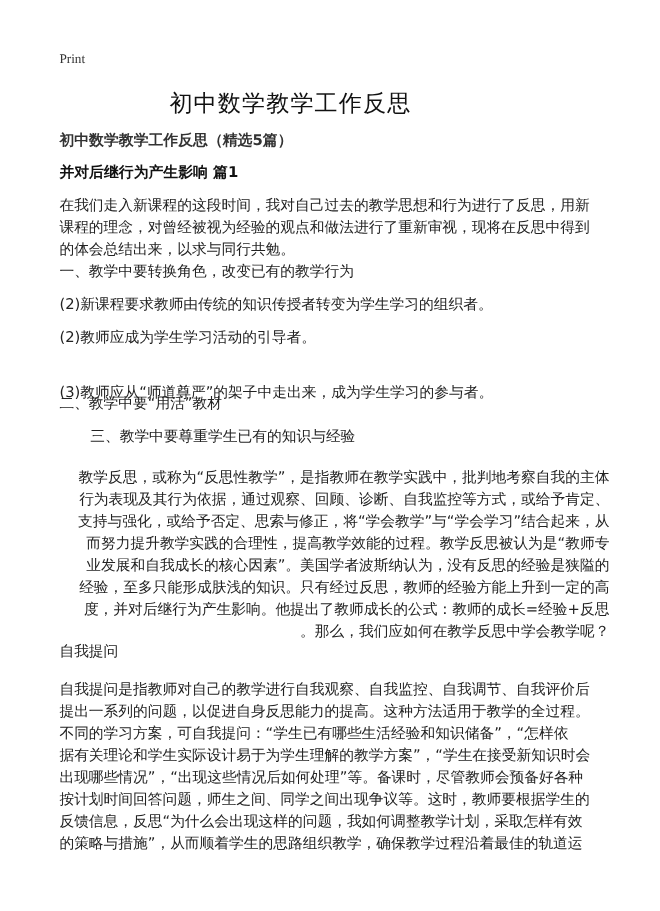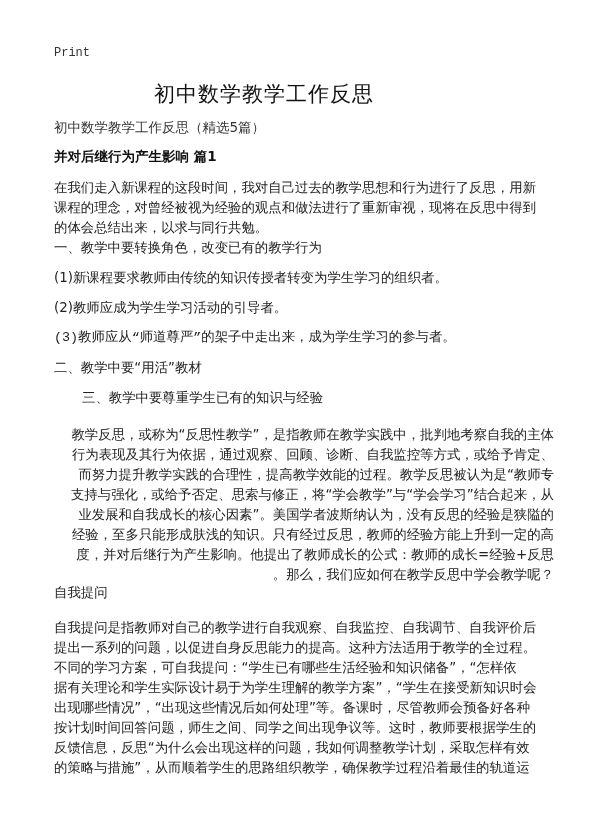--- a/index.html
+++ b/index.html
@@ -4,30 +4,30 @@
 <style>
   html, body { margin: 0; padding: 0; background: #ffffff; }
   body {
     width: 600px; height: 828px; overflow: hidden;
     font-family: "DejaVu Sans", "Liberation Sans", sans-serif;
     color: #1a1a1a;
     position: relative;
   }
   .print-label {
     position: absolute; left: 54px; top: 46px;
-    font-family: Liberation Mono, monospace;
+    font-family: Liberation Serif, serif;
     font-size: 12px; color: #333;
   }
   .doc-title {
     position: absolute; left: 0; width: 528px; top: 80px;
     text-align: center; font-size: 21px; letter-spacing: 1px; color: #111;
   }
   .subtitle {
     position: absolute; left: 54px; top: 119px;
-    font-size: 13.5px; color: #333;
+    font-size: 13.5px; color: #333; font-weight: bold;
   }
   .section-heading {
     position: absolute; left: 54px; top: 148px;
     font-size: 13.5px; font-weight: bold; color: #111;
   }
   .block {
     position: absolute; left: 54px; width: 500px;
     font-size: 13.4px; line-height: 20px; color: #222;
     white-space: nowrap;
   }
@@ -44,31 +44,31 @@
 
 <div class="section-heading">并对后继行为产生影响 篇1</div>
 
 <div class="block" style="top:178px;">
   <span class="ln">在我们走入新课程的这段时间，我对自己过去的教学思想和行为进行了反思，用新</span>
   <span class="ln">课程的理念，对曾经被视为经验的观点和做法进行了重新审视，现将在反思中得到</span>
   <span class="ln">的体会总结出来，以求与同行共勉。</span>
 </div>
 
 <div class="block" style="top:238px;">一、教学中要转换角色，改变已有的教学行为</div>
-<div class="block" style="top:268px;">(1)新课程要求教师由传统的知识传授者转变为学生学习的组织者。</div>
+<div class="block" style="top:268px;">(2)新课程要求教师由传统的知识传授者转变为学生学习的组织者。</div>
 <div class="block" style="top:298px;">(2)教师应成为学生学习活动的引导者。</div>
-<div class="block" style="top:328px;font-family:Liberation Mono, monospace;">(3)教师应从“师道尊严”的架子中走出来，成为学生学习的参与者。</div>
+<div class="block" style="top:348px;">(3)教师应从“师道尊严”的架子中走出来，成为学生学习的参与者。</div>
 <div class="block" style="top:358px;">二、教学中要“用活”教材</div>
 <div class="block" style="top:388px;margin-left:28px;">三、教学中要尊重学生已有的知识与经验</div>
 
 <div class="block" style="top:425px;text-align:right;">
   <span class="ln">教学反思，或称为“反思性教学”，是指教师在教学实践中，批判地考察自我的主体</span>
   <span class="ln">行为表现及其行为依据，通过观察、回顾、诊断、自我监控等方式，或给予肯定、</span>
+  <span class="ln">支持与强化，或给予否定、思索与修正，将“学会教学”与“学会学习”结合起来，从</span>
   <span class="ln">而努力提升教学实践的合理性，提高教学效能的过程。教学反思被认为是“教师专</span>
-  <span class="ln">支持与强化，或给予否定、思索与修正，将“学会教学”与“学会学习”结合起来，从</span>
   <span class="ln">业发展和自我成长的核心因素”。美国学者波斯纳认为，没有反思的经验是狭隘的</span>
   <span class="ln">经验，至多只能形成肤浅的知识。只有经过反思，教师的经验方能上升到一定的高</span>
   <span class="ln">度，并对后继行为产生影响。他提出了教师成长的公式：教师的成长=经验+反思</span>
   <span class="ln">。那么，我们应如何在教学反思中学会教学呢？</span>
 </div>
 
 <div class="block" style="top:583px;">自我提问</div>
 
 <div class="block" style="top:618px;">
   <span class="ln">自我提问是指教师对自己的教学进行自我观察、自我监控、自我调节、自我评价后</span>

